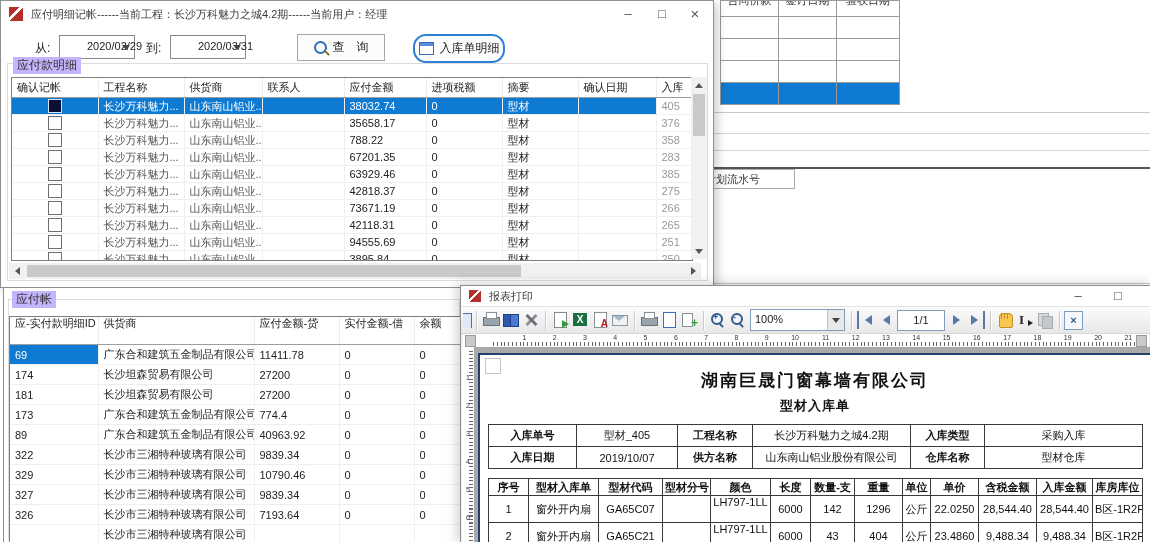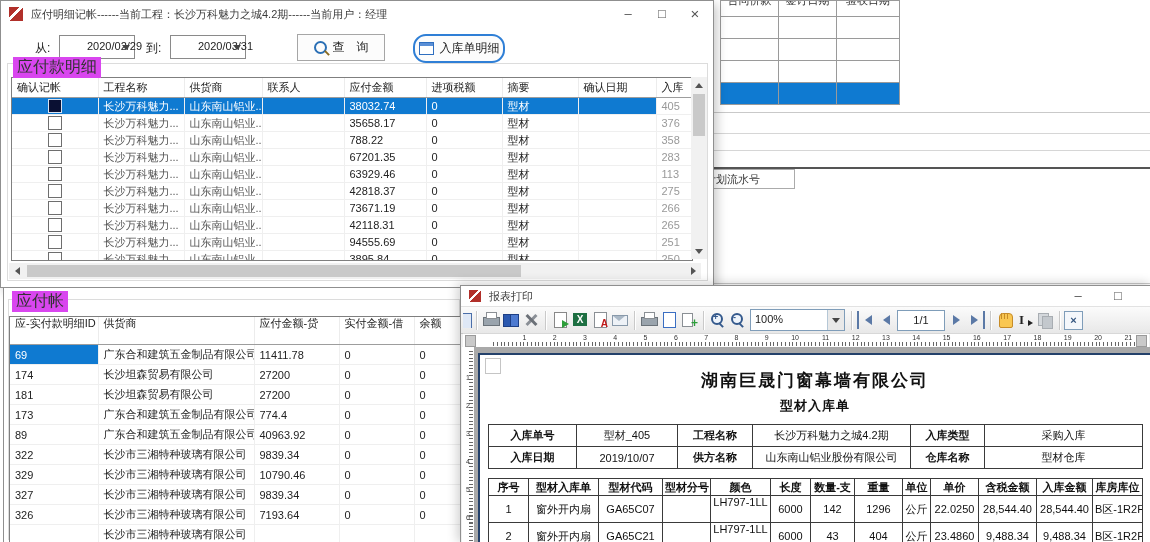--- a/index.html
+++ b/index.html
@@ -34,21 +34,21 @@
   .combo .val{position:absolute;left:3px;top:4px;margin-left:24px;}
   .combo .dd{position:absolute;right:0;top:0;width:17px;height:100%;display:flex;align-items:center;justify-content:center;}
   .tri-d{width:0;height:0;border-left:4px solid transparent;border-right:4px solid transparent;border-top:5px solid #444;}
   .btn{position:absolute;height:25px;background:#fcfcfc;border:1px solid #a6a6a6;display:flex;align-items:center;justify-content:center;gap:6px;font-size:12px;color:#222;}
   .btn.focus{border:2px solid #2f7fd6;}
   .mag{width:9px;height:9px;border:2px solid #2a6fb5;border-radius:50%;position:relative;flex:none;}
   .mag:after{content:"";position:absolute;width:2px;height:6px;background:#8a6a20;right:-3px;bottom:-4px;transform:rotate(-45deg);}
   .winform-ico{width:13px;height:11px;border:1px solid #2f6fc0;background:#fff;flex:none;position:relative;}
   .winform-ico:before{content:"";position:absolute;left:0;top:0;right:0;height:3px;background:#5a8fd6;}
   .grp{position:absolute;border:1px solid #dcdcdc;}
-  .grp-label{position:absolute;background:#d946ef;padding:0 4px;font-size:16px;color:#333;z-index:3;}
+  .grp-label{position:absolute;background:#c4b5fd;padding:0 4px;font-size:12px;color:#333;z-index:3;}
 
   table.grid{border-collapse:collapse;table-layout:fixed;background:#fff;}
   .gridwrap{position:absolute;overflow:hidden;border:1px solid #7f7f7f;background:#fff;}
   table.grid th{font-weight:normal;text-align:left;padding:0 5px;border-right:1px solid #ececec;border-bottom:1px solid #9d9d9d;font-size:11px;color:#222;white-space:nowrap;overflow:hidden;}
   table.grid td{padding:0 5px;border-right:1px solid #efefef;border-bottom:1px solid #efefef;font-size:11px;white-space:nowrap;overflow:hidden;}
   .t1 th{height:19px;}
   .t1 td{height:16px;}
   .t1 .dim{color:#555;margin-left:33px;}
   .t1 .c-in{color:#999;}
   .t1 tr.selected td{background:#0f7ad1;color:#fff;}
@@ -319,21 +319,21 @@
 
             <tr>
               <td class="c-cb"><span class="cb"></span></td>
               <td class="dim">长沙万科魅力...</td>
               <td class="dim">山东南山铝业...</td>
               <td></td>
               <td>63929.46</td>
               <td>0</td>
               <td>型材</td>
               <td></td>
-              <td class="c-in">113</td>
+              <td class="c-in">385</td>
             </tr>
 
             <tr>
               <td class="c-cb"><span class="cb"></span></td>
               <td class="dim">长沙万科魅力...</td>
               <td class="dim">山东南山铝业...</td>
               <td></td>
               <td>42818.37</td>
               <td>0</td>
               <td>型材</td>

